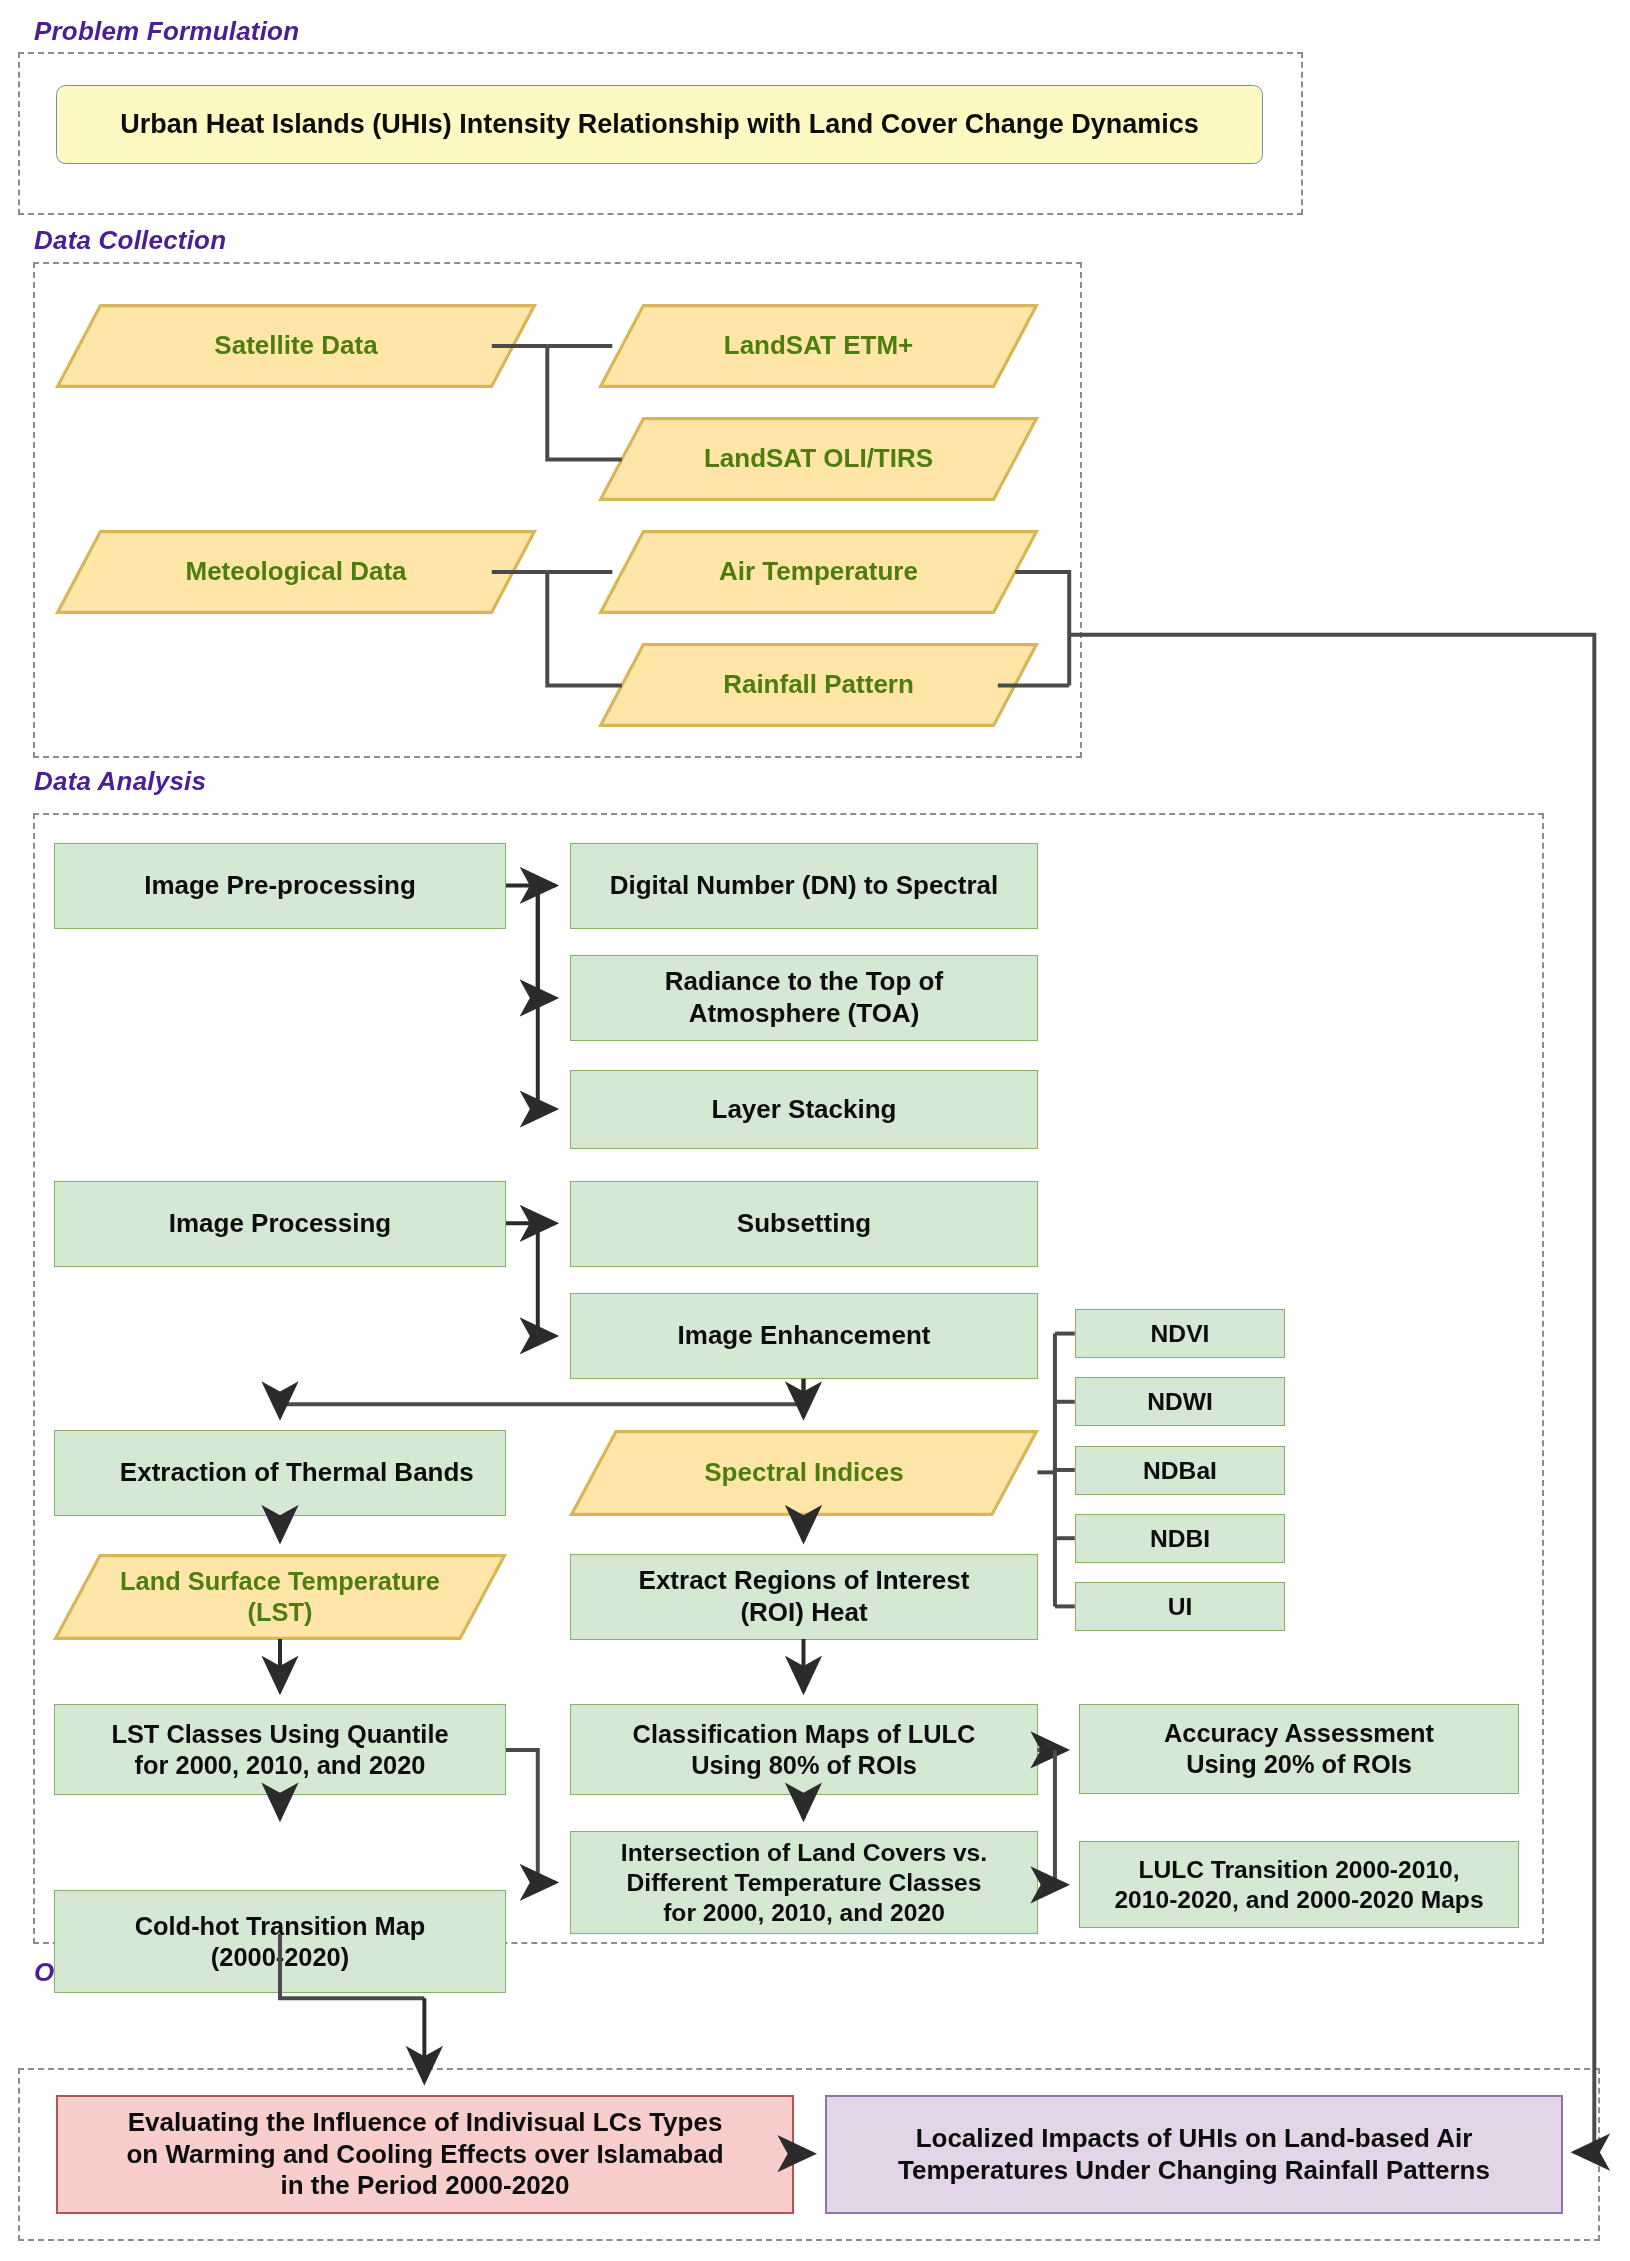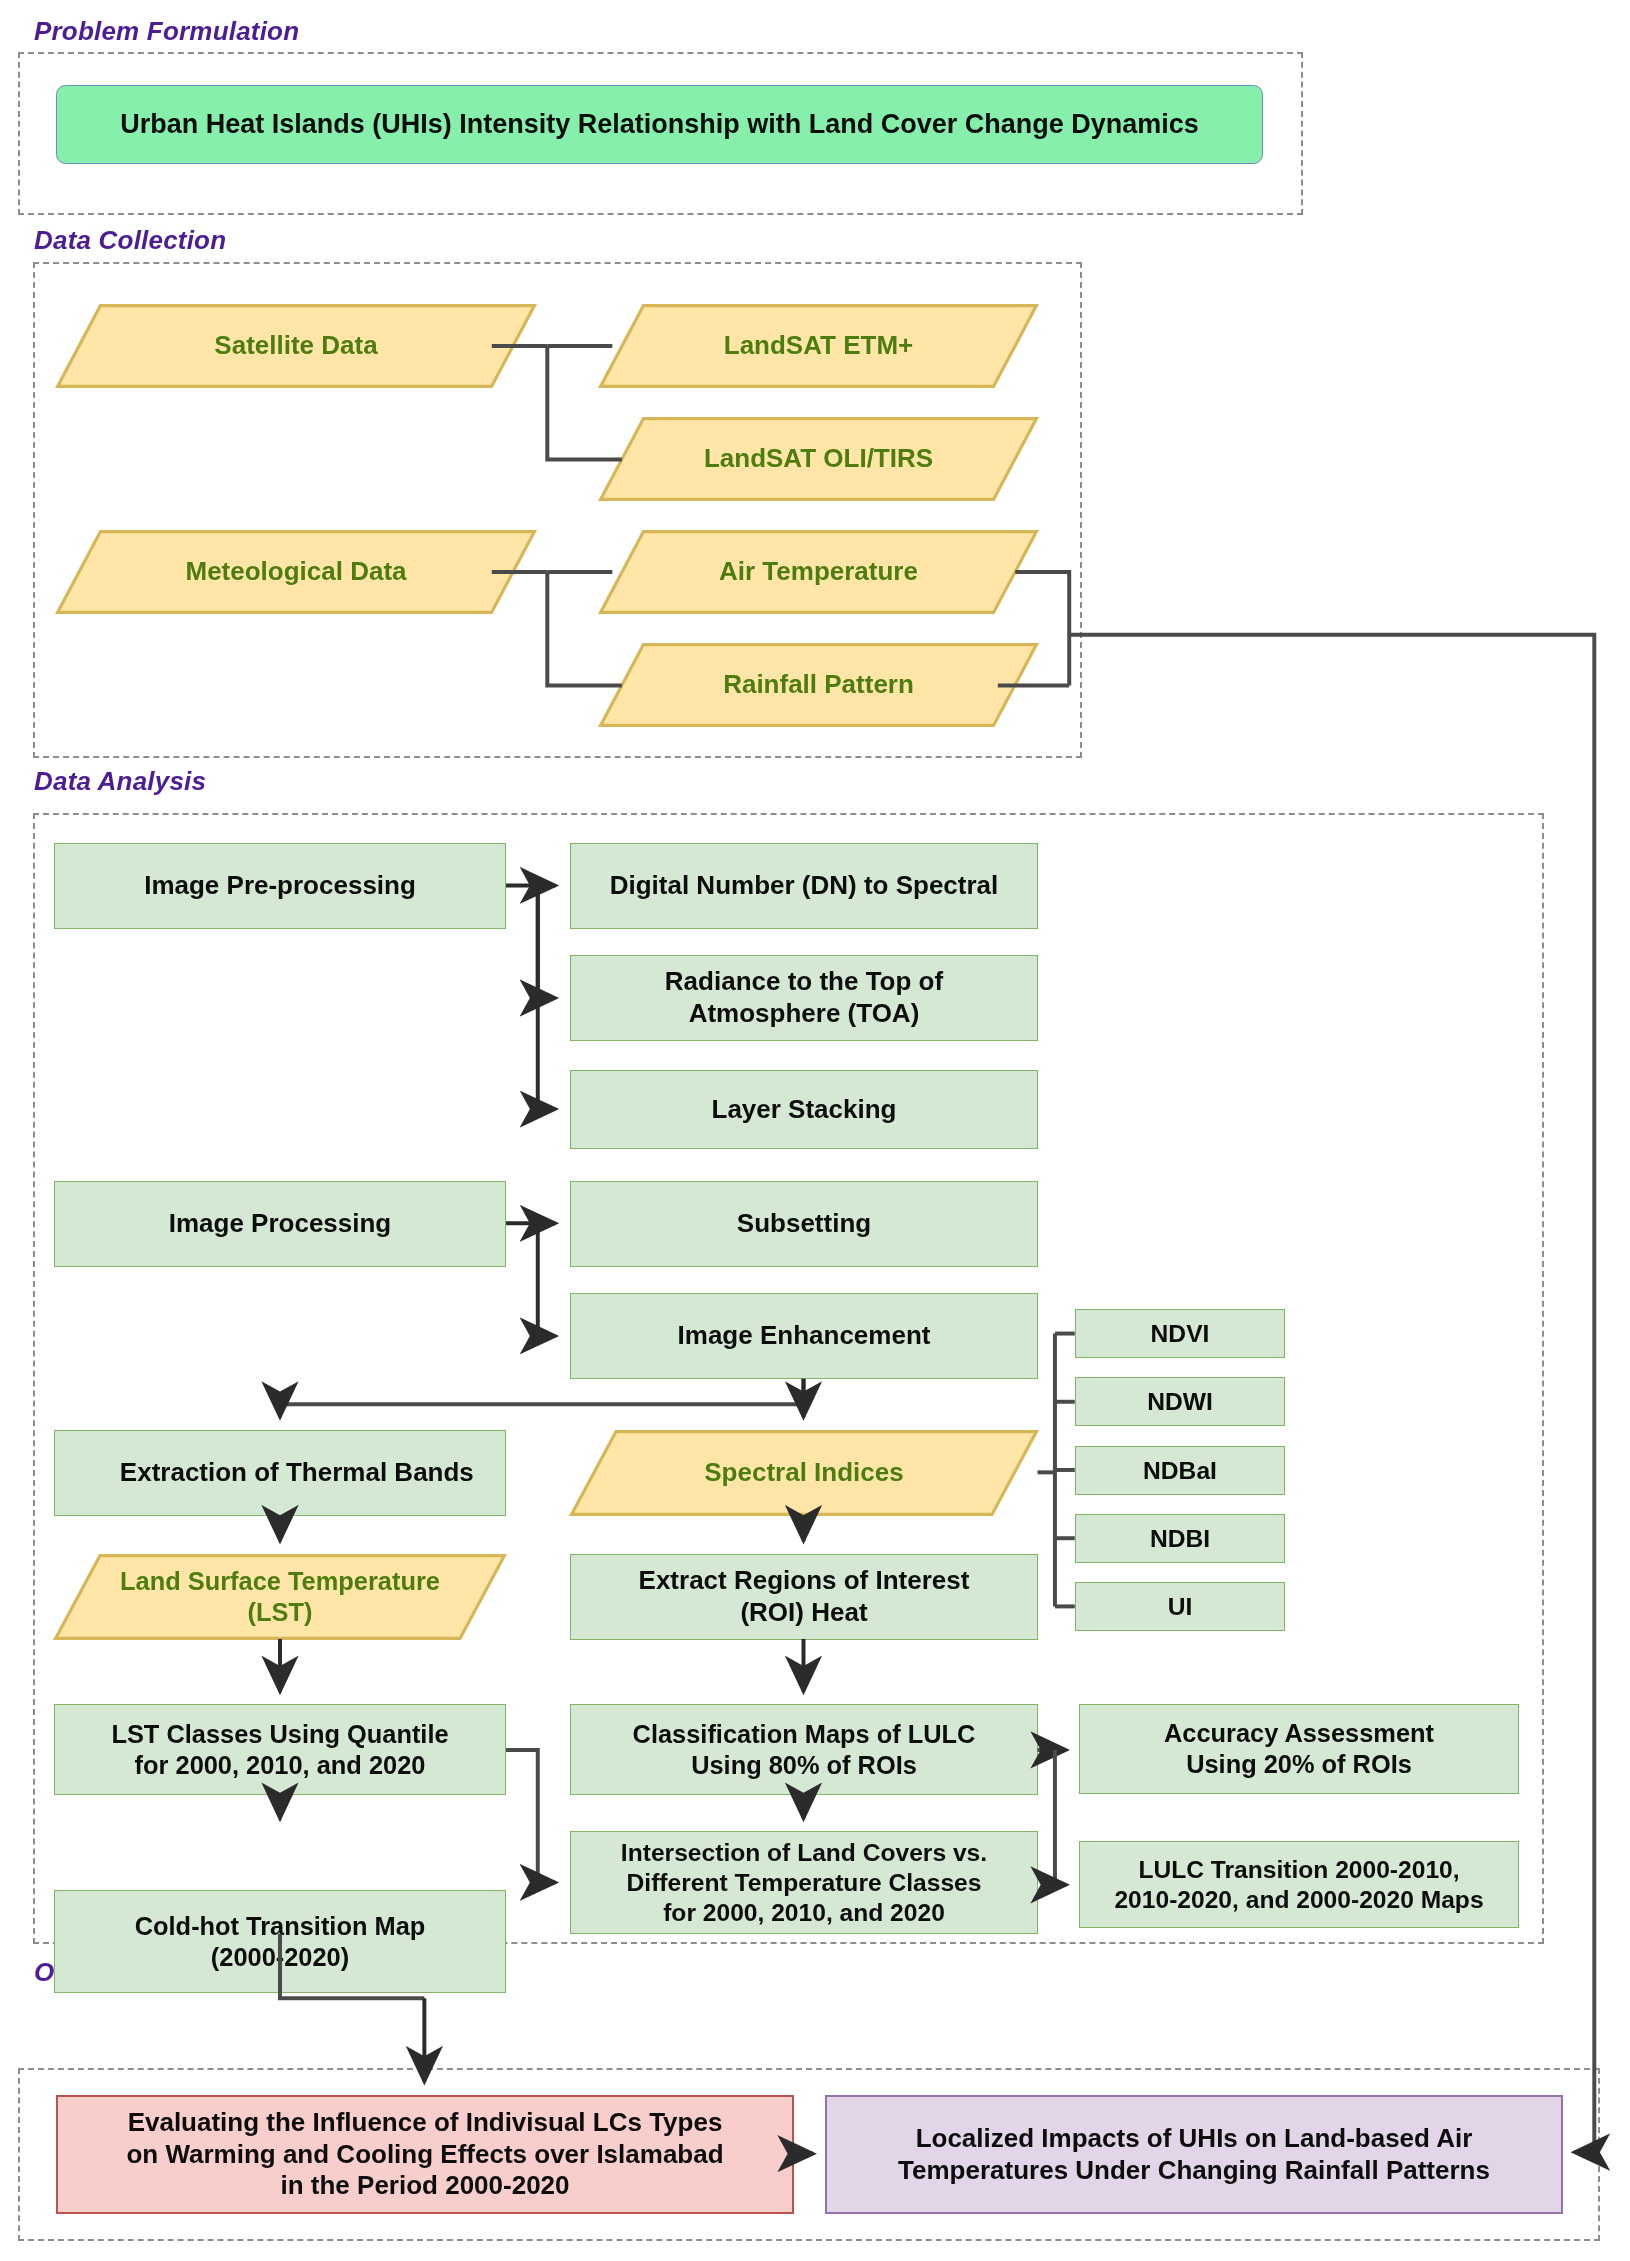--- a/index.html
+++ b/index.html
@@ -14,21 +14,21 @@
     position:absolute;border:2.4px dashed #8d8d8d;background:transparent;box-sizing:border-box;
   }
 
   
   .node{
     position:absolute;box-sizing:border-box;display:flex;align-items:center;
     justify-content:center;text-align:center;font-weight:bold;color:#0d0d0d;
     line-height:1.22;padding:3.2px 6.3px;
   }
   .rect{border:1.6px solid #82b366;background:#d5e8d4;}
-  .rect.blue{border:1.6px solid #6c8ebf;background:#86efac;border-radius:9.5px;}
+  .rect.blue{border:1.6px solid #6c8ebf;background:#fef9c3;border-radius:9.5px;}
   .rect.red{border:2.4px solid #b85450;background:#f8cecc;}
   .rect.purple{border:2.4px solid #9673a6;background:#e1d5e7;}
 
   
   .para{
     position:absolute;box-sizing:border-box;
   }
   .para svg.edge{position:absolute;inset:0;width:100%;height:100%;overflow:visible;}
   .para .txt{
     position:absolute;inset:0;display:flex;align-items:center;justify-content:center;

